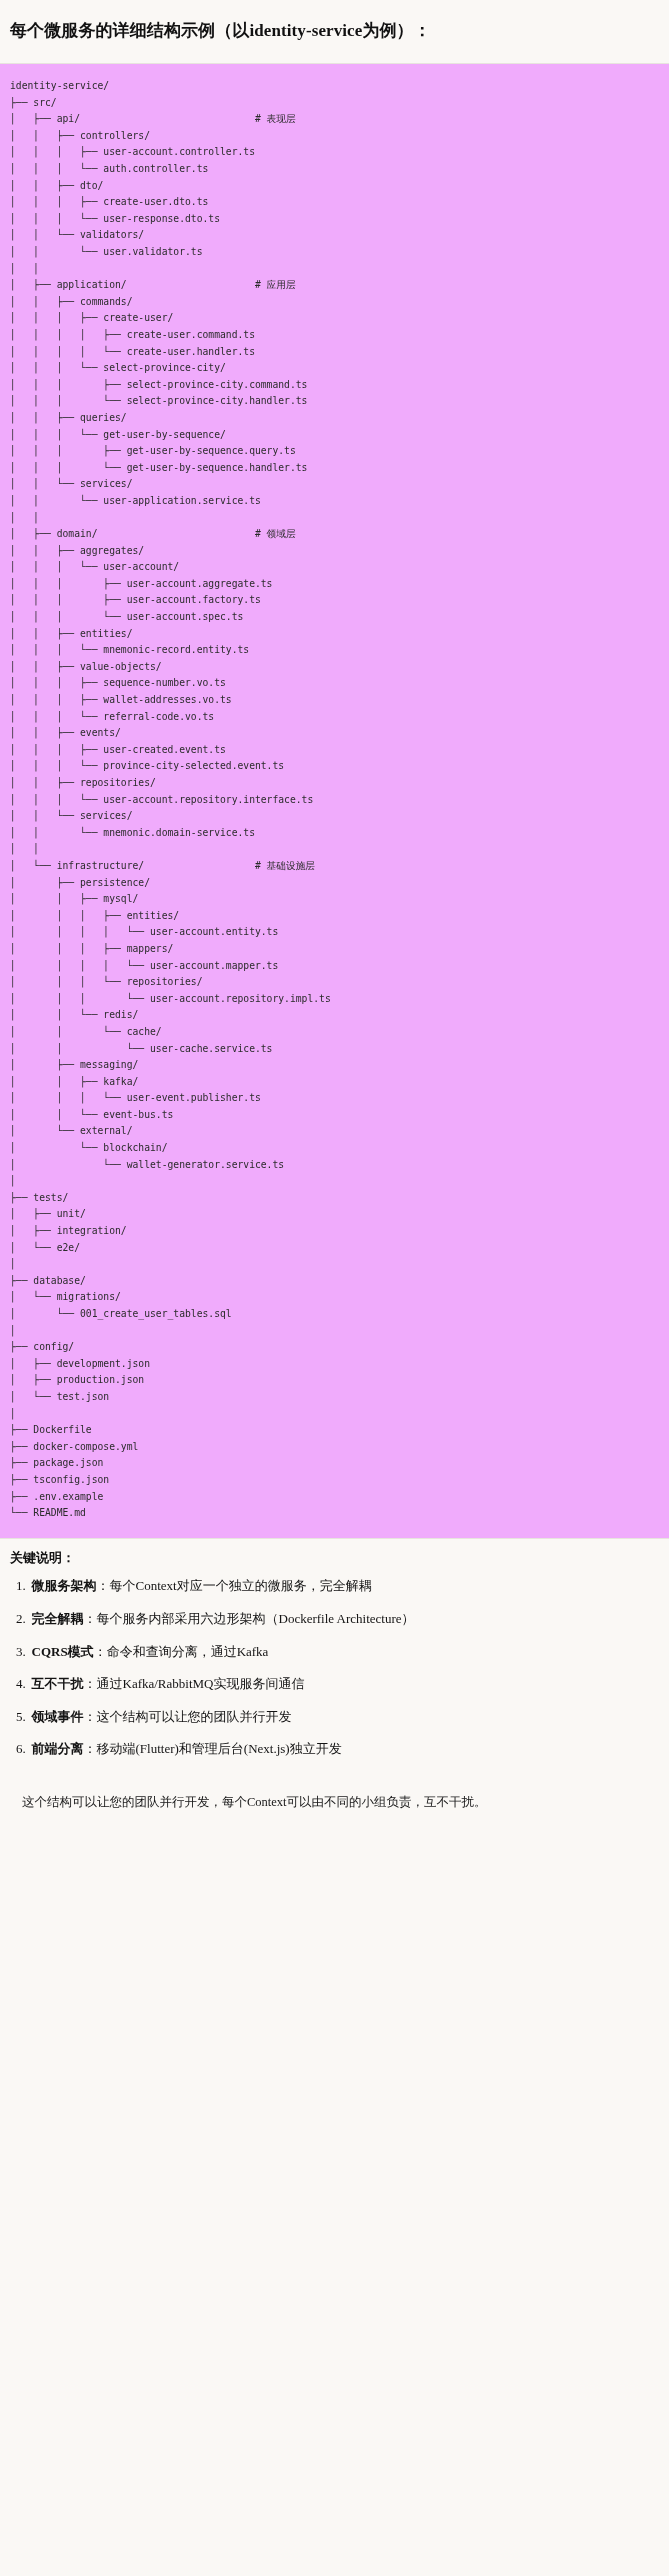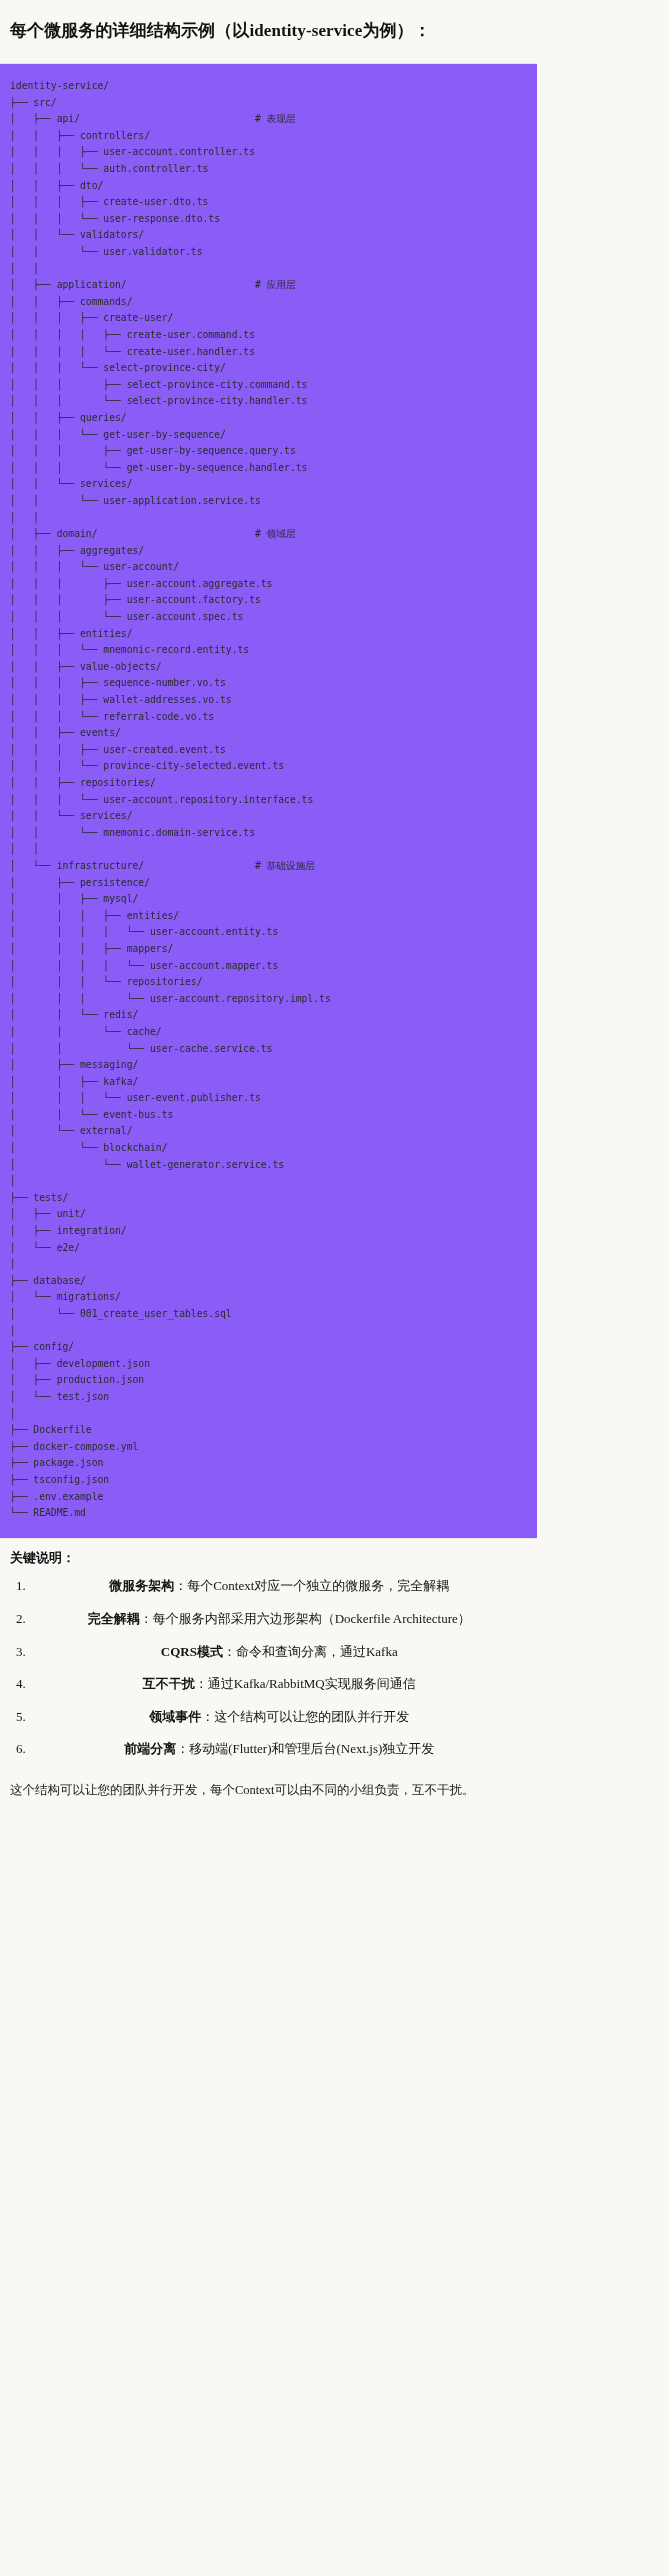--- a/index.html
+++ b/index.html
@@ -7,21 +7,21 @@
     padding: 0;
     background: #faf8f5;
   }
   body {
     width: 669px;
     font-family: "Liberation Sans", sans-serif;
     color: #1a1a1a;
     -webkit-font-smoothing: antialiased;
   }
   .page {
-    width: 537px;
+    width: 669px;
     box-sizing: border-box;
     background: #faf8f5;
   }
 
   
   .doc-header {
     padding: 8.8px 10px 8.8px 10px;
     font-family: "Liberation Serif", serif;
     font-weight: bold;
     font-size: 17px;
@@ -32,21 +32,21 @@
 
   .rule {
     border: 0;
     border-top: 0.6px solid #e8e4de;
     margin: 0;
     height: 0;
   }
 
   
   .code-block {
-    background: #8b5cf6;
+    background: #f0abfc;
     padding: 13.8px 10px 16.3px 10px;
   }
   pre.tree {
     margin: 0;
     font-family: "DejaVu Sans Mono", "Liberation Mono", monospace;
     font-size: 9.7px;
     line-height: 16.6px;
     color: #2b2b2b;
     white-space: pre;
     overflow: visible;
@@ -67,42 +67,41 @@
     margin: 0 0 10px 0;
     line-height: 1.3;
   }
   ol.notes-list {
     margin: 0;
     padding: 0 0 0 19px;
     list-style-type: decimal;
     font-size: 13px;
     line-height: 1.45;
     color: #141414;
-    text-align: center;
   }
   ol.notes-list > li {
     margin: 0 0 13.8px 0;
     padding-left: 2.5px;
   }
   ol.notes-list > li::marker {
     font-family: "Liberation Serif", serif;
   }
   .note-term {
     font-weight: bold;
   }
   .note-body {
     font-weight: normal;
   }
   .closing {
     font-family: "Liberation Serif", serif;
     font-size: 12.5px;
     line-height: 1.5;
     color: #181818;
     padding: 1.3px 10px 11.3px 10px;
-    margin: 0;
+    margin: 12px;
   }
 </style>
 </head>
 <body>
 
 <div class="page">
 
   <h1 class="doc-header">每个微服务的详细结构示例（以identity-service为例）：</h1>
 
   <hr class="rule">

